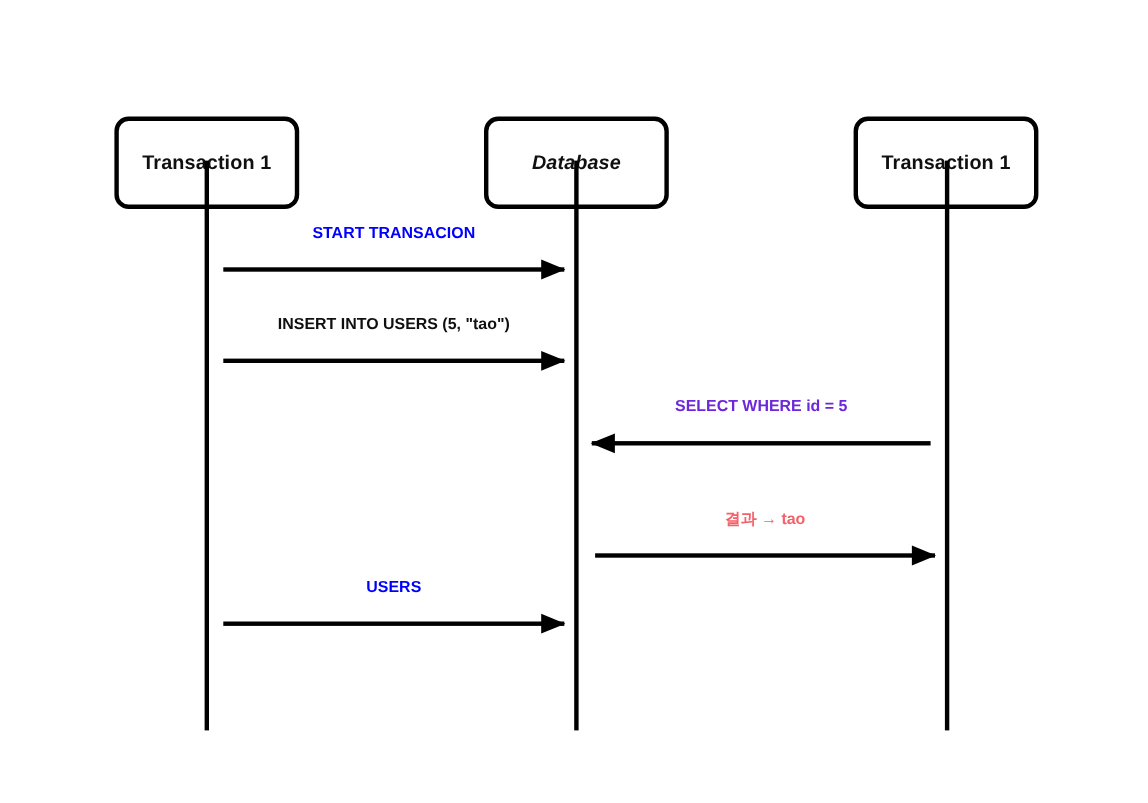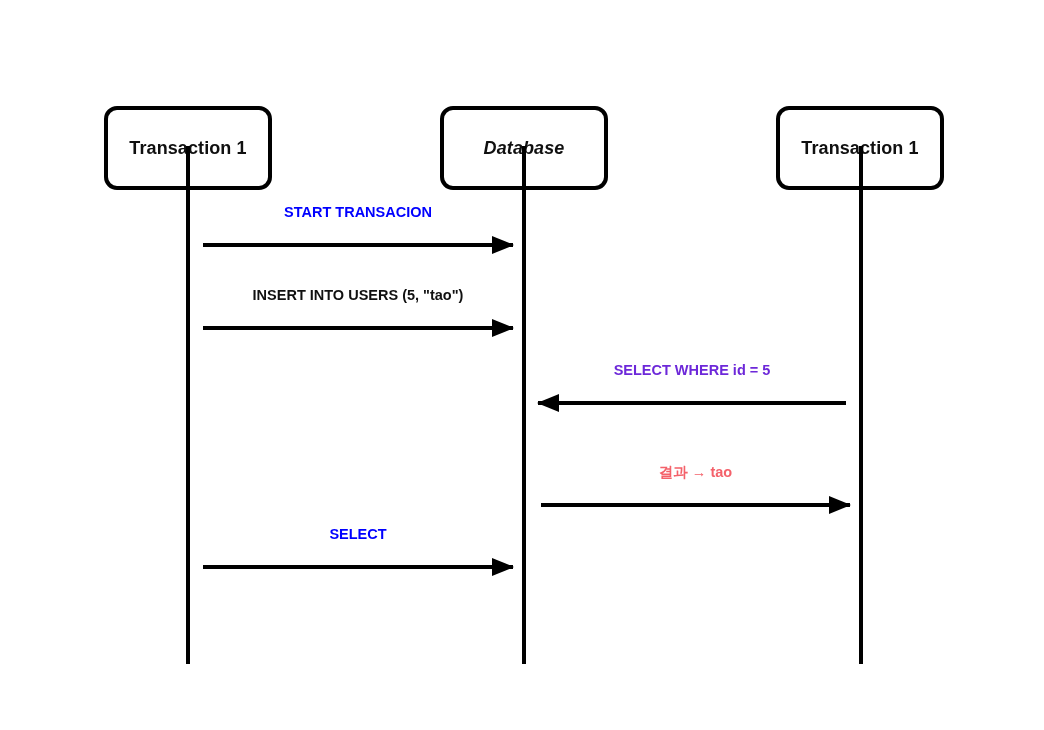--- a/index.html
+++ b/index.html
@@ -128,18 +128,18 @@
     <div class="msg-arrow left"></div>
   </div>
 
   <div class="message" style="left:541px; top:427px; width:309px;margin-top:36px;">
     <span class="msg-label" style="color:#f4616a;">결과 → tao</span>
     <div class="msg-line"></div>
     <div class="msg-arrow right"></div>
   </div>
 
   <div class="message" style="left:203px; top:525px; width:310px;">
-    <span class="msg-label" style="color:#0000ff;">SELECT</span>
+    <span class="msg-label" style="color:#0000ff;">USERS</span>
     <div class="msg-line"></div>
     <div class="msg-arrow right"></div>
   </div>
 
 </div>
 
 </body></html>

